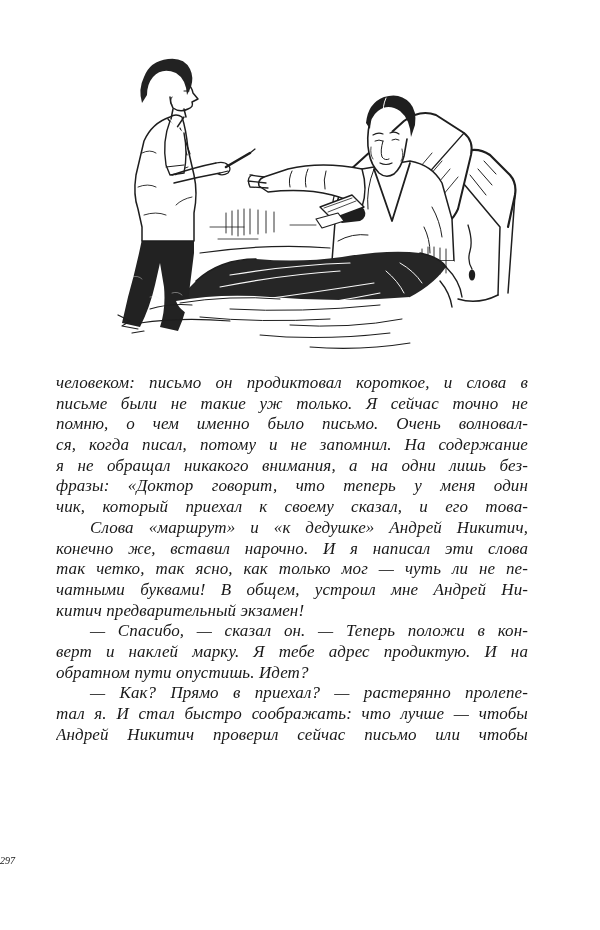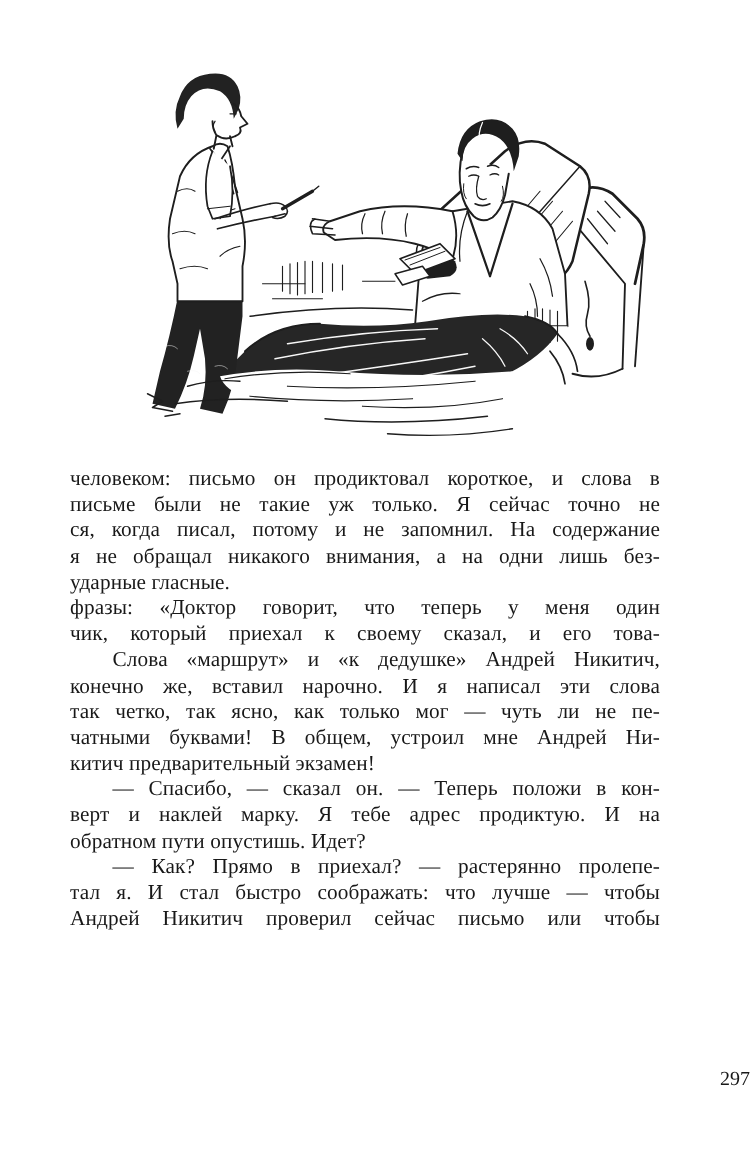--- a/index.html
+++ b/index.html
@@ -11,20 +11,21 @@
     width:600px;height:930px;
     background:var(--paper);
     font-family:"Liberation Serif","DejaVu Serif",serif;
     color:var(--ink);
     overflow:hidden;
   }
   .page{
     position:relative;
     width:600px;height:768px;
     background:var(--paper);
+    font-style:italic;
   }
   .illustration{
     position:absolute;
     left:80px;top:57px;
     width:440px;height:305px;
     margin:0;
   }
   .illustration svg{display:block;width:100%;height:100%;}
   .text-block{
     position:absolute;
@@ -43,22 +44,22 @@
   }
   .line.last{
     text-align-last:left;
   }
   .line.indent{
     text-indent:34px;
   }
   .page-footer{
     position:absolute;
     left:0;top:855px;width:600px;
-    text-align:right;
-    font-size:16px;
+    text-align:left;
+    font-size:10px;
   }
 </style>
 </head>
 <body>
 
 <div class="page">
 
   <figure class="illustration" aria-label="Ink line drawing: a boy stands at a bedside handing a pen to a man who sits up in bed against a large pillow, his arm outstretched, a dark blanket over his legs and an upholstered bed frame behind him">
     <svg viewBox="0 0 440 305" xmlns="http://www.w3.org/2000/svg">
       <g fill="none" stroke="#1e1e1e" stroke-width="1.5" stroke-linecap="round" stroke-linejoin="round">
@@ -146,23 +147,23 @@
           <path d="M38,258 l12,6 l-8,5 l16,3 M52,276 l12,-2" stroke-width="1.2"></path>
         </g>
 
       </g>
     </svg>
   </figure>
 
   <main class="text-block">
       <div class="line">человеком: письмо он продиктовал короткое, и слова в</div>
       <div class="line">письме были не такие уж только. Я сейчас точно не</div>
+      <div class="line">помню, о чем именно было письмо. Очень волновал-</div>
       <div class="line">ся, когда писал, потому и не запомнил. На содержание</div>
       <div class="line">я не обращал никакого внимания, а на одни лишь без-</div>
-      <div class="line last">ударные гласные.</div>
       <div class="line">фразы: «Доктор говорит, что теперь у меня один</div>
       <div class="line">чик, который приехал к своему сказал, и его това-</div>
       <div class="line indent">Слова «маршрут» и «к дедушке» Андрей Никитич,</div>
       <div class="line">конечно же, вставил нарочно. И я написал эти слова</div>
       <div class="line">так четко, так ясно, как только мог — чуть ли не пе-</div>
       <div class="line">чатными буквами! В общем, устроил мне Андрей Ни-</div>
       <div class="line last">китич предварительный экзамен!</div>
       <div class="line indent">— Спасибо, — сказал он. — Теперь положи в кон-</div>
       <div class="line">верт и наклей марку. Я тебе адрес продиктую. И на</div>
       <div class="line last">обратном пути опустишь. Идет?</div>

